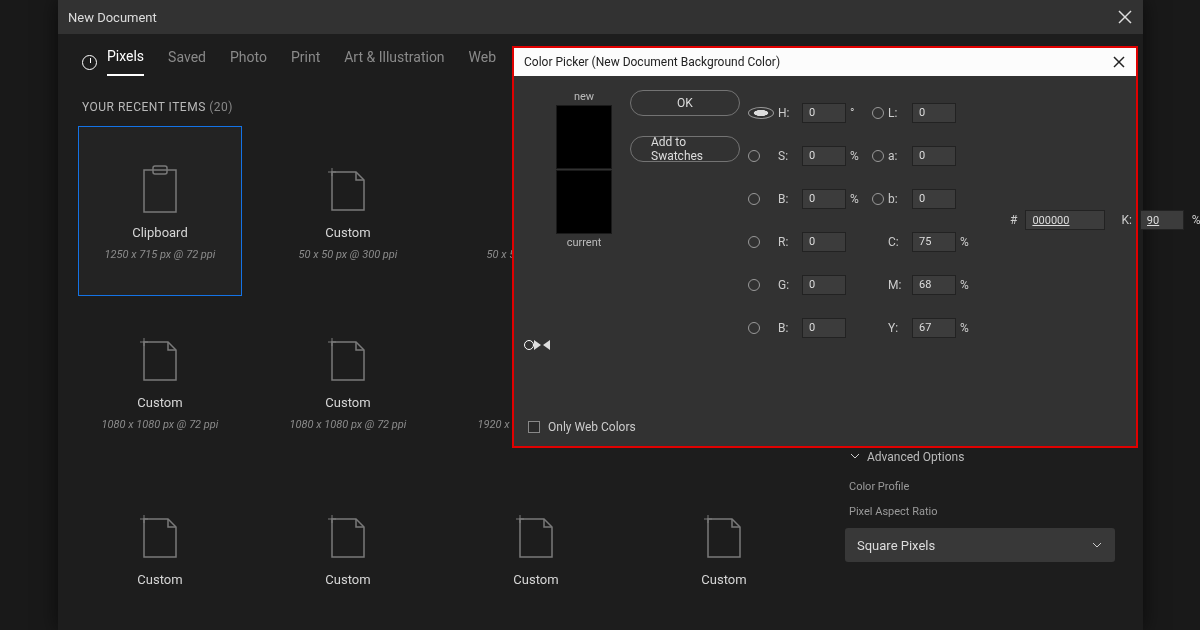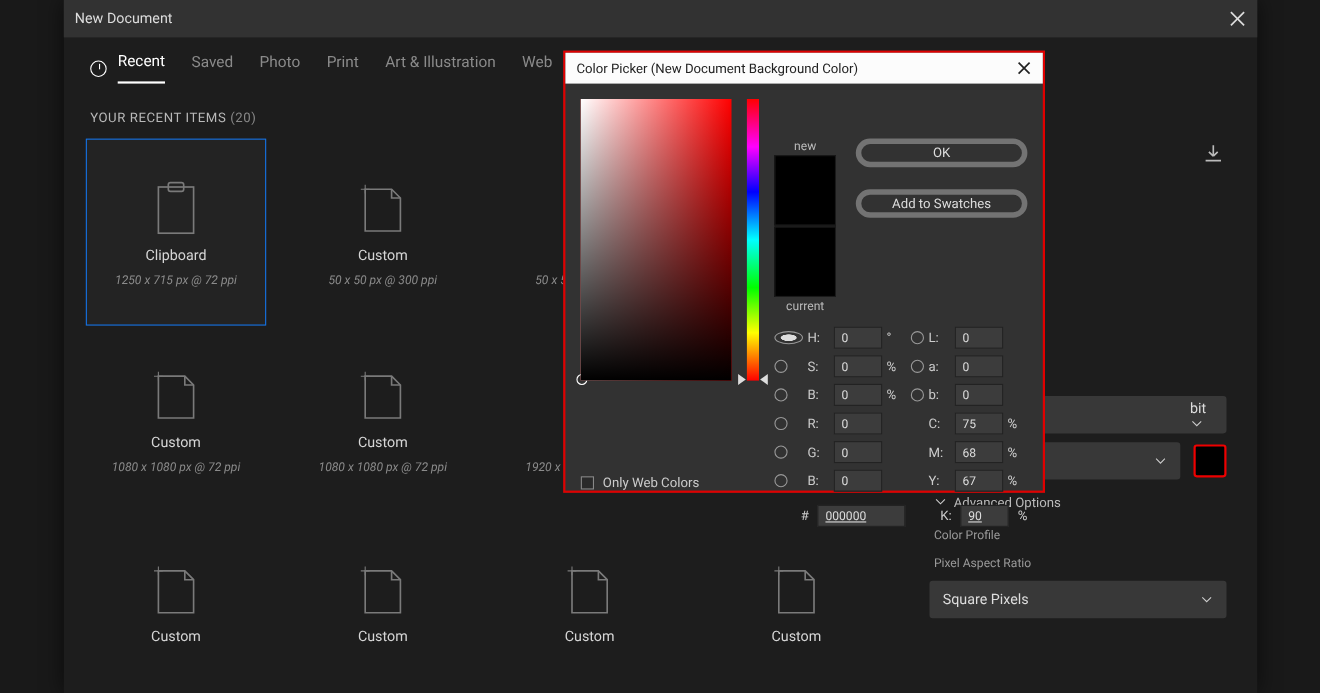--- a/index.html
+++ b/index.html
@@ -24,43 +24,43 @@
   
   .rpanel{position:absolute; right:28px; top:120px; width:270px; display:flex;flex-direction:column;gap:8px;}
   .sel{background:#383838;height:34px;border-radius:3px;display:flex;align-items:center;justify-content:space-between;padding:0 12px;color:#ddd;font-size:13px;}
   .chev{width:12px;height:12px;}
   .expander{font-size:12px;color:#bbb;padding:6px 4px;display:flex;align-items:flex-start;gap:6px;}
   .lab{font-size:11px;color:#9a9a9a;padding:2px 4px;}
   .swatch-row{display:flex;align-items:center;gap:12px;}
   .swatch{width:30px;height:30px;background:#000;border:2px solid #e00;border-radius:3px;}
   .dl-ic{position:absolute;right:30px;top:130px;color:#bbb;}
   
-  .picker{position:absolute;left:512px;top:46px;width:438px;height:402px;background:#323232;border:2px solid #e00000; z-index:50;}
+  .picker{position:absolute;left:512px;top:46px;width:626px;height:402px;background:#323232;border:2px solid #e00000; z-index:50;}
   .picker .pt{height:28px;background:#fcfcfc;color:#222;font-size:12px;display:flex;align-items:center;padding:0 10px;}
   .picker .pt .spacer{flex:1}
   .picker .body{position:relative;padding:14px;display:flex;gap:14px;}
   .sv{width:256px;height:256px;position:relative;background:#ff0000;}
   .sv::before{content:"";position:absolute;inset:0;background:linear-gradient(to right,#fff,rgba(255,255,255,0));}
   .sv::after{content:"";position:absolute;inset:0;background:linear-gradient(to top,#000,rgba(0,0,0,0));}
   .sv .cursor{position:absolute;left:-4px;bottom:-4px;width:10px;height:10px;border:1.5px solid #fff;border-radius:50%;}
   .huebar{width:20px;height:256px;background:linear-gradient(to bottom,#ff0000,#ff00ff 17%,#0000ff 33%,#00ffff 50%,#00ff00 67%,#ffff00 83%,#ff0000);position:relative;}
   .huebar .tri{position:absolute;right:-8px;bottom:-4px;width:0;height:0;border-top:5px solid transparent;border-bottom:5px solid transparent;border-right:7px solid #ddd;}
   .huebar .tri2{position:absolute;left:-8px;bottom:-4px;width:0;height:0;border-top:5px solid transparent;border-bottom:5px solid transparent;border-left:7px solid #ddd;}
-  .right{flex:1;display:flex;flex-direction:column;gap:8px;margin-top:36px;}
+  .right{flex:1;display:flex;gap:8px;}
   .prev-col{display:flex;flex-direction:column;align-items:center;gap:2px;}
   .prev-col .lbl{font-size:11px;color:#bbb;}
   .prev-box{width:56px;height:64px;background:#000;border:1px solid #1a1a1a;}
-  .btn{height:26px;min-width:110px;padding:0 20px;border:5px solid #737373;border-radius:14px;background:transparent;color:#ddd;font-size:12px;display:flex;align-items:center;justify-content:center;cursor:pointer;}
+  .btn{height:26px;min-width:110px;padding:0 20px;border:1px solid #737373;border-radius:14px;background:transparent;color:#ddd;font-size:12px;display:flex;align-items:center;justify-content:center;cursor:pointer;}
   .fields{display:grid;grid-template-columns:auto 20px 44px 18px auto 20px 44px 18px;gap:6px 4px;align-items:center;font-size:12px;color:#ccc; margin-top:4px;}
   .fields input{width:44px;height:20px;background:#3c3c3c;border:1px solid #222;color:#ddd;font-size:11px;text-align:left;padding:0 6px;}
   .radio{width:12px;height:12px;border:1px solid #999;border-radius:50%;display:inline-block;}
   .radio.sel{background:radial-gradient(#ddd 0 40%,transparent 45%);}
   .hexrow{display:flex;align-items:center;gap:8px;font-size:12px;margin-top:4px;}
   .hexrow input{width:80px;height:20px;background:#3c3c3c;border:1px solid #222;color:#ddd;font-size:11px;padding:0 6px;text-decoration:underline;}
-  .web{position:absolute;left:14px;bottom:0;display:flex;align-items:center;gap:8px;font-size:12px;color:#ccc;}
+  .web{position:absolute;left:14px;bottom:12px;display:flex;align-items:center;gap:8px;font-size:12px;color:#ccc;}
   .cb{width:12px;height:12px;border:1px solid #888;background:#2a2a2a;}
   .toprow{display:flex;gap:18px;align-items:flex-start;}
   
   svg{display:block}
 </style>
 </head>
 <body>
 
 <div class="outer-dim"></div>
 
@@ -69,21 +69,21 @@
     <span>New Document</span>
     <span class="spacer"></span>
     <svg class="close-x" viewBox="0 0 16 16">
         <line x1="2" y1="2" x2="14" y2="14" stroke-width="1.5"></line>
         <line x1="14" y1="2" x2="2" y2="14" stroke-width="1.5"></line>
       </svg>
   </div>
 
   <div class="tabs">
     <span class="clock"></span>
-    <span class="tab active">Recent</span>
+    <span class="tab active">Pixels</span>
     <span class="tab">Saved</span>
     <span class="tab">Photo</span>
     <span class="tab">Print</span>
     <span class="tab">Art &amp; Illustration</span>
     <span class="tab">Web</span>
   </div>
 
   <div class="recent-head">
     <span>YOUR RECENT ITEMS</span>
     <span style="color:#888">(20)</span>

